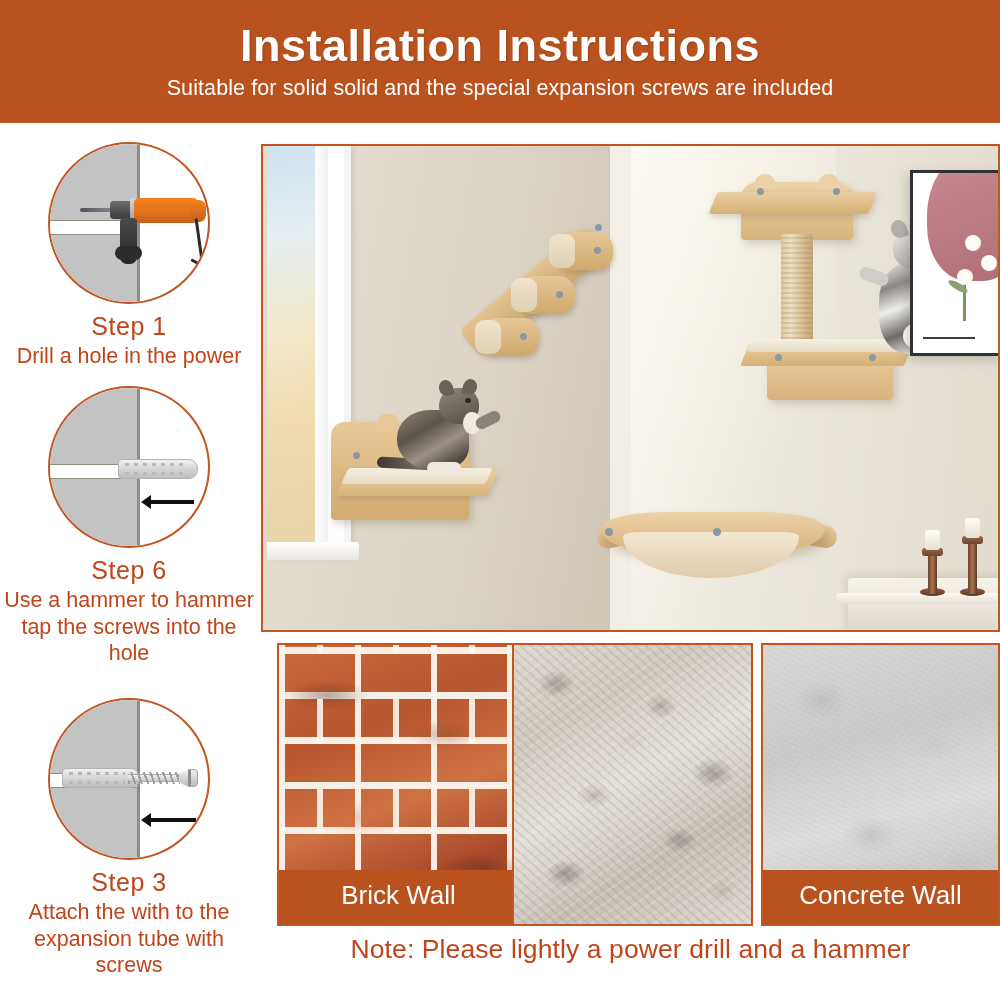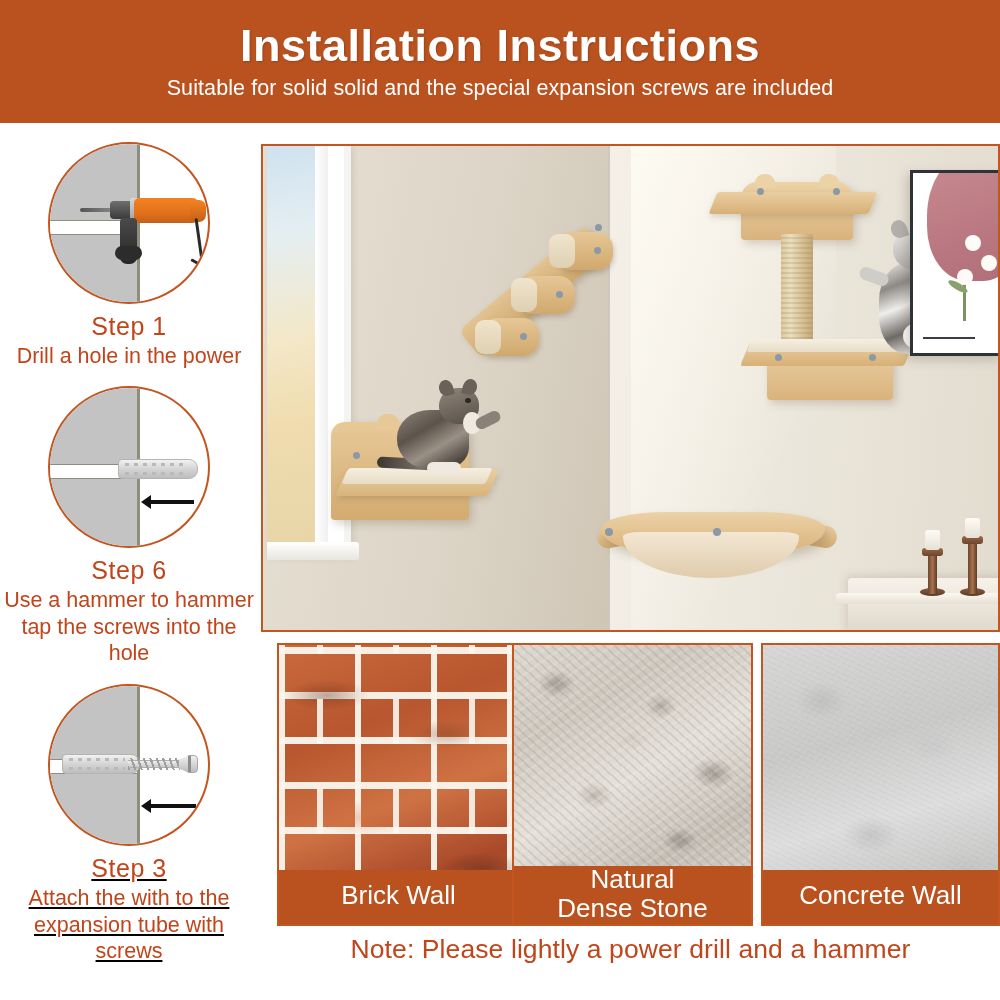--- a/index.html
+++ b/index.html
@@ -34,21 +34,21 @@
     letter-spacing:0.1px;
   }
 
   
   .steps-col {
     position:absolute; left:0; top:128px; width:258px; height:872px;
   }
   .step-block { position:absolute; left:0; width:258px; }
   .step-1 { top:14px; }
   .step-2 { top:258px; }
-  .step-3 { top:556px;text-decoration:underline; }
+  .step-3 { top:570px; }
 
   .circle {
     position:relative;
     width:162px; height:162px;
     margin:0 auto;
     border:2px solid #c4551f;
     border-radius:50%;
     overflow:hidden;
     background:#ffffff;
   }
@@ -808,26 +808,20 @@
 
   <div class="wp wp-1">
     <div class="wp-tex tex-brick">
       <div class="brick-shade"></div>
     </div>
     <div class="wp-label">Brick Wall</div>
   </div>
 
   <div class="wp wp-2">
     <div class="wp-tex tex-stone"></div>
-    <div class="wp-label">
-      <div>
-        <div>Natural</div>
-        <div>Dense Stone</div>
-      </div>
-    </div>
   </div>
 
   <div class="wp wp-3">
     <div class="wp-tex tex-concrete"></div>
     <div class="wp-label">Concrete Wall</div>
   </div>
 </div>
 
 <div class="note">Note: Please lightly a power drill and a hammer</div>
 

